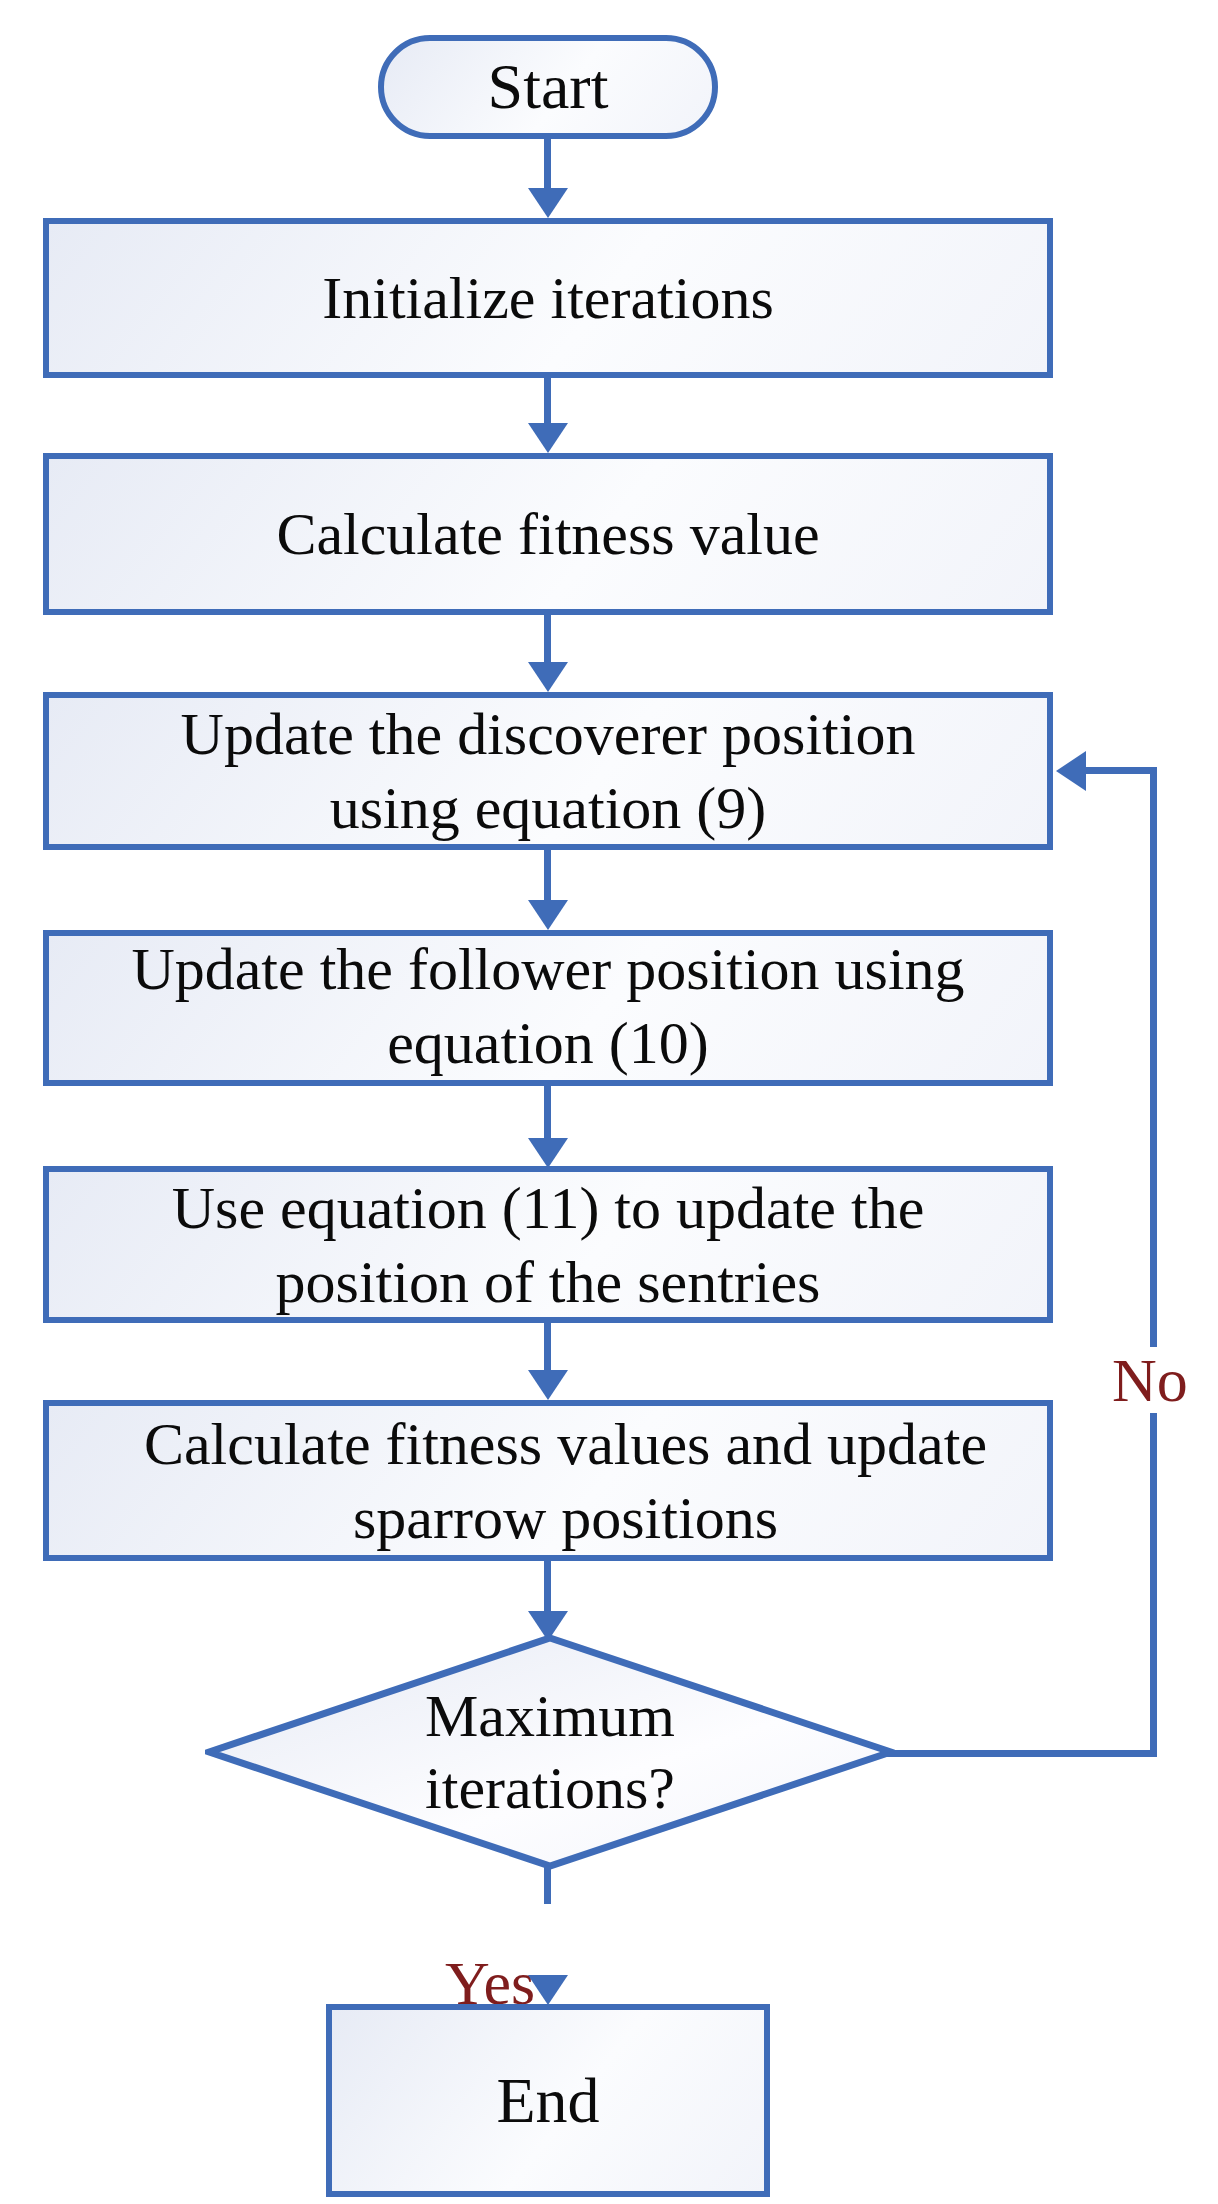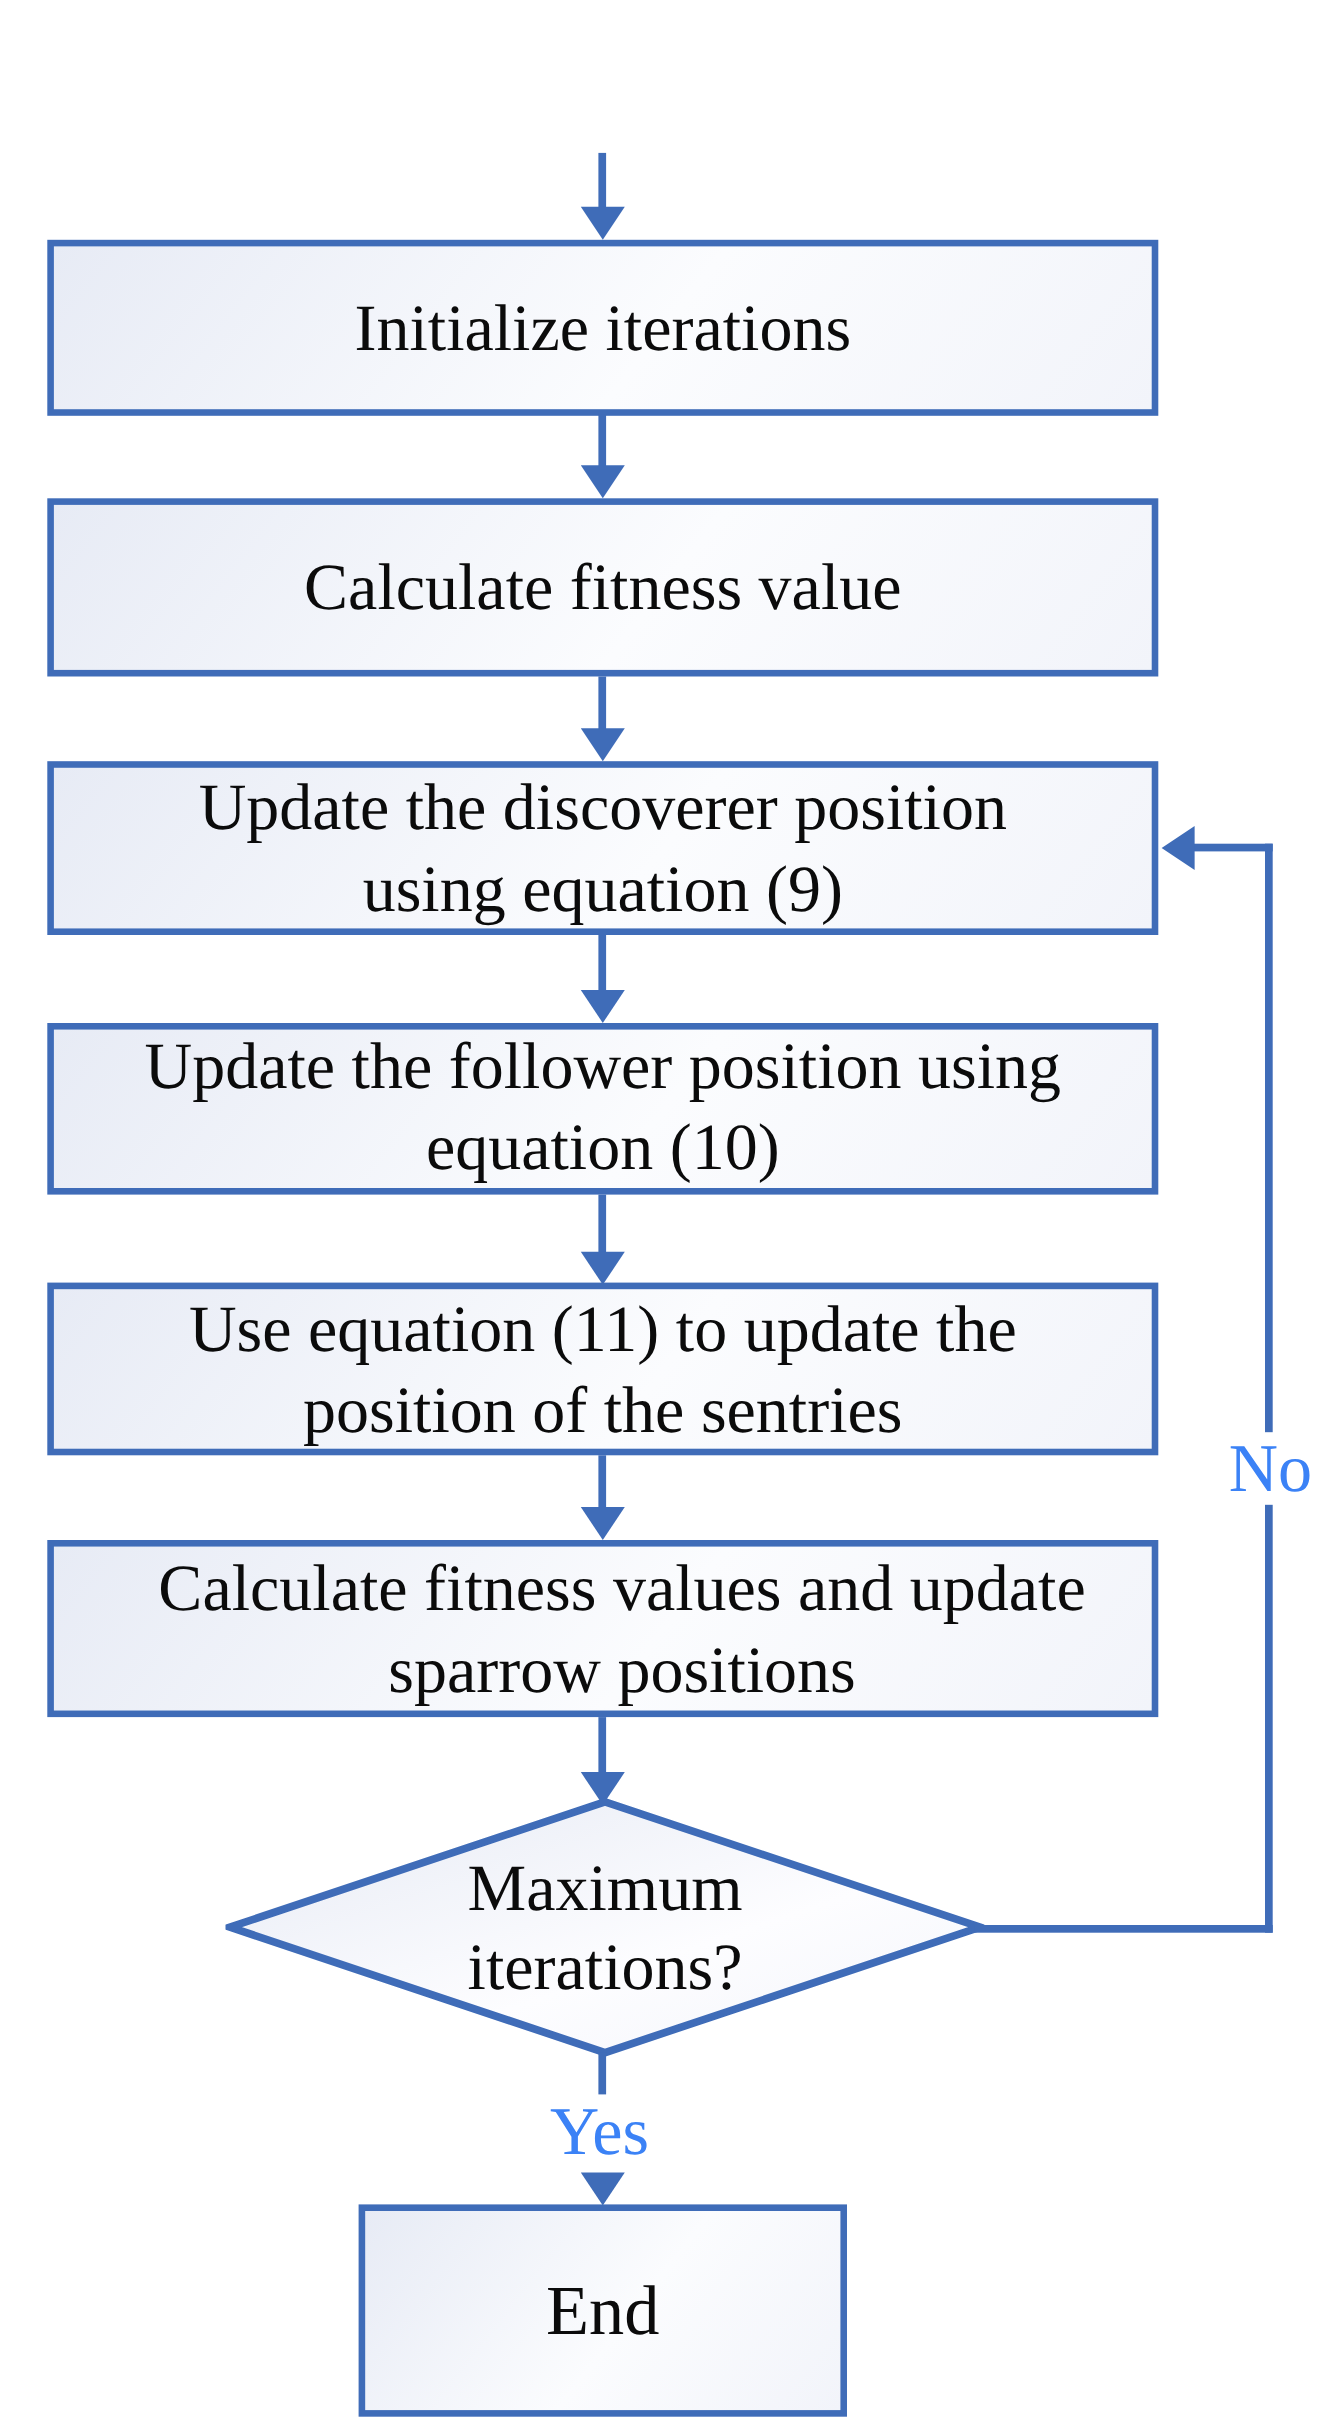--- a/index.html
+++ b/index.html
@@ -39,36 +39,40 @@
   .arrow-left{
     position:absolute;width:0;height:0;
     border-top:20px solid transparent;
     border-bottom:20px solid transparent;
     border-right:30px solid #3f6cb8;
   }
   .edge-label{
     position:absolute;
     font-size:62px;
     line-height:66px;
-    text-align:center;
-    color:#3b82f6;
+    text-align:left;
+    color:#7f1d1d;
+    margin-top:45px;
   }
   .no-label{background:#ffffff;}
   .diamond-wrap{position:absolute;left:205px;top:1634px;width:690px;height:236px;}
   .diamond-text{
     position:absolute;left:205px;top:1634px;width:690px;height:236px;
     display:flex;align-items:center;justify-content:center;text-align:right;
     font-size:60px;line-height:72px;white-space:pre-line;
   }
 </style>
 </head>
 <body>
 
 <div id="canvas">
 
+  <div class="node terminator" style="left:378px;top:35px;width:340px;height:104px;">
+    <span>Start</span>
+  </div>
 
   <div class="vline" style="left:544px;top:139px;height:52px;"></div>
   <div class="arrow-down" style="left:528px;top:188px;"></div>
 
   <div class="node process" style="top:218px;height:160px;">
     <span>Initialize iterations</span>
   </div>
 
   <div class="vline" style="left:544px;top:377px;height:48px;"></div>
   <div class="arrow-down" style="left:528px;top:423px;"></div>

